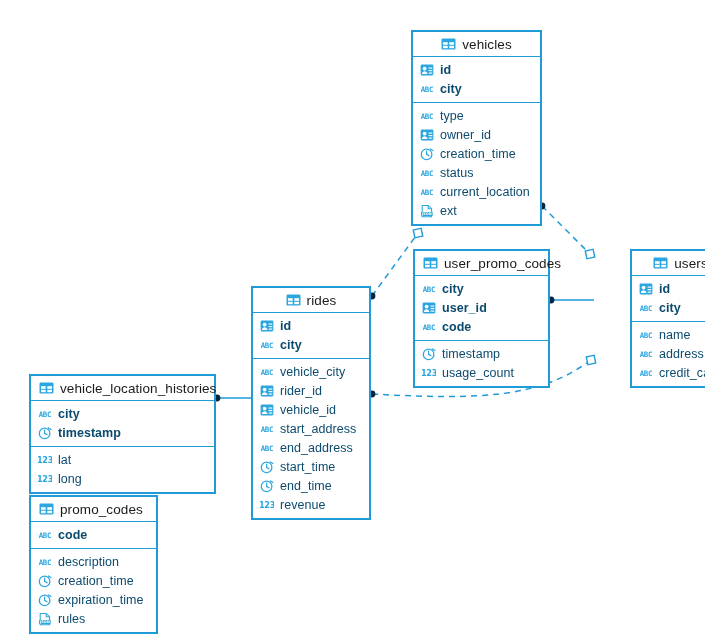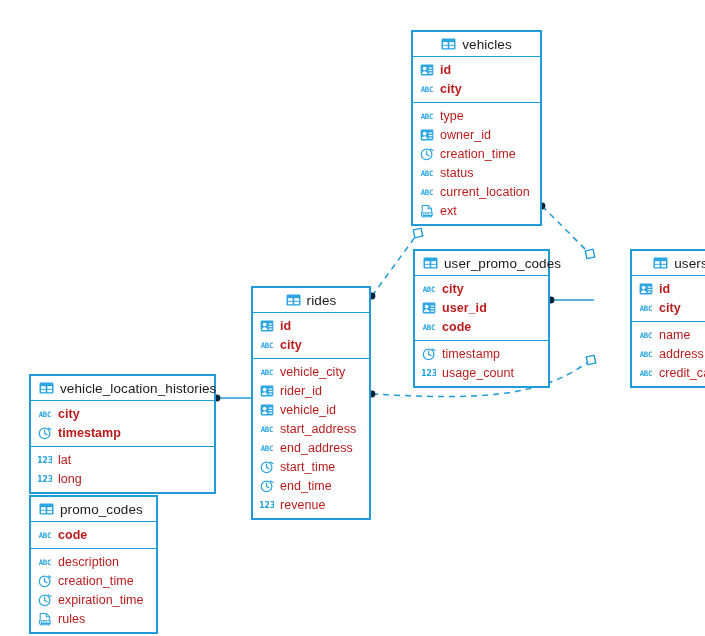--- a/index.html
+++ b/index.html
@@ -32,21 +32,21 @@
   .tbl-title{
     font-size:13.5px;color:#1a1a1a;white-space:nowrap;letter-spacing:0.1px;
   }
   .sect{padding:3px 0 4px 0;}
   .sect.pk{border-bottom:1px solid #1f9bd8;}
   .row{
     display:flex;align-items:center;gap:6px;
     height:19px;padding:0 7px;box-sizing:border-box;
     white-space:nowrap;
   }
-  .col-name{font-size:12.5px;color:#b91c1c;letter-spacing:0.05px;}
+  .col-name{font-size:12.5px;color:#0c4a6e;letter-spacing:0.05px;}
   .row.key .col-name{font-weight:bold;}
 
   
   .ticon{
     width:14px;height:14px;flex:0 0 14px;
     position:relative;display:inline-block;text-align:center;
   }
   .ticon svg{display:block;width:14px;height:14px;}
 
   

